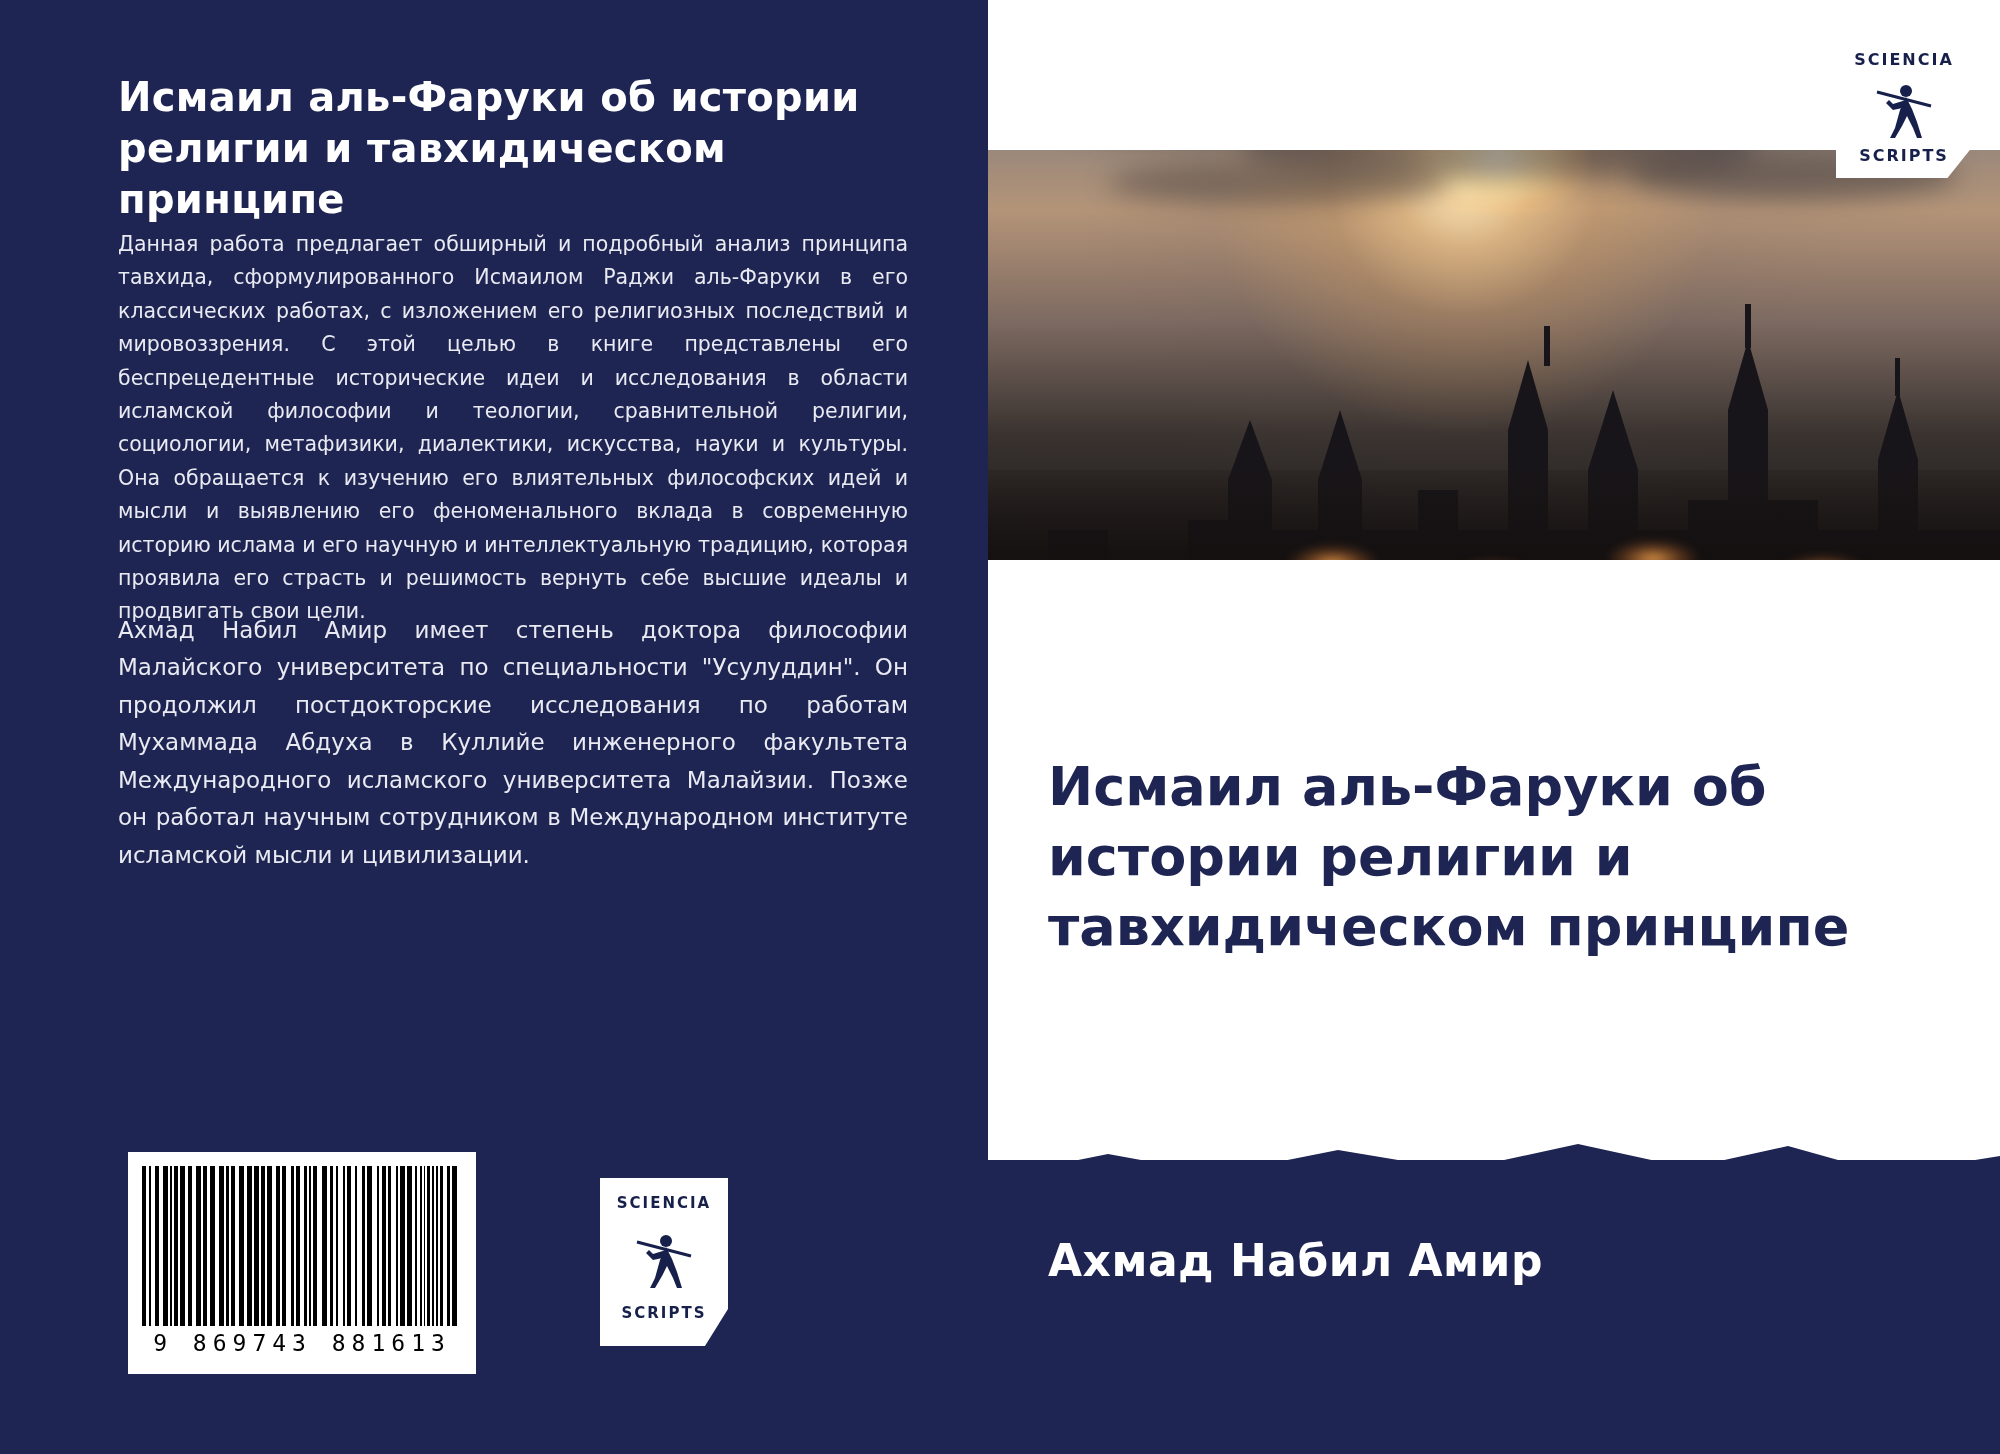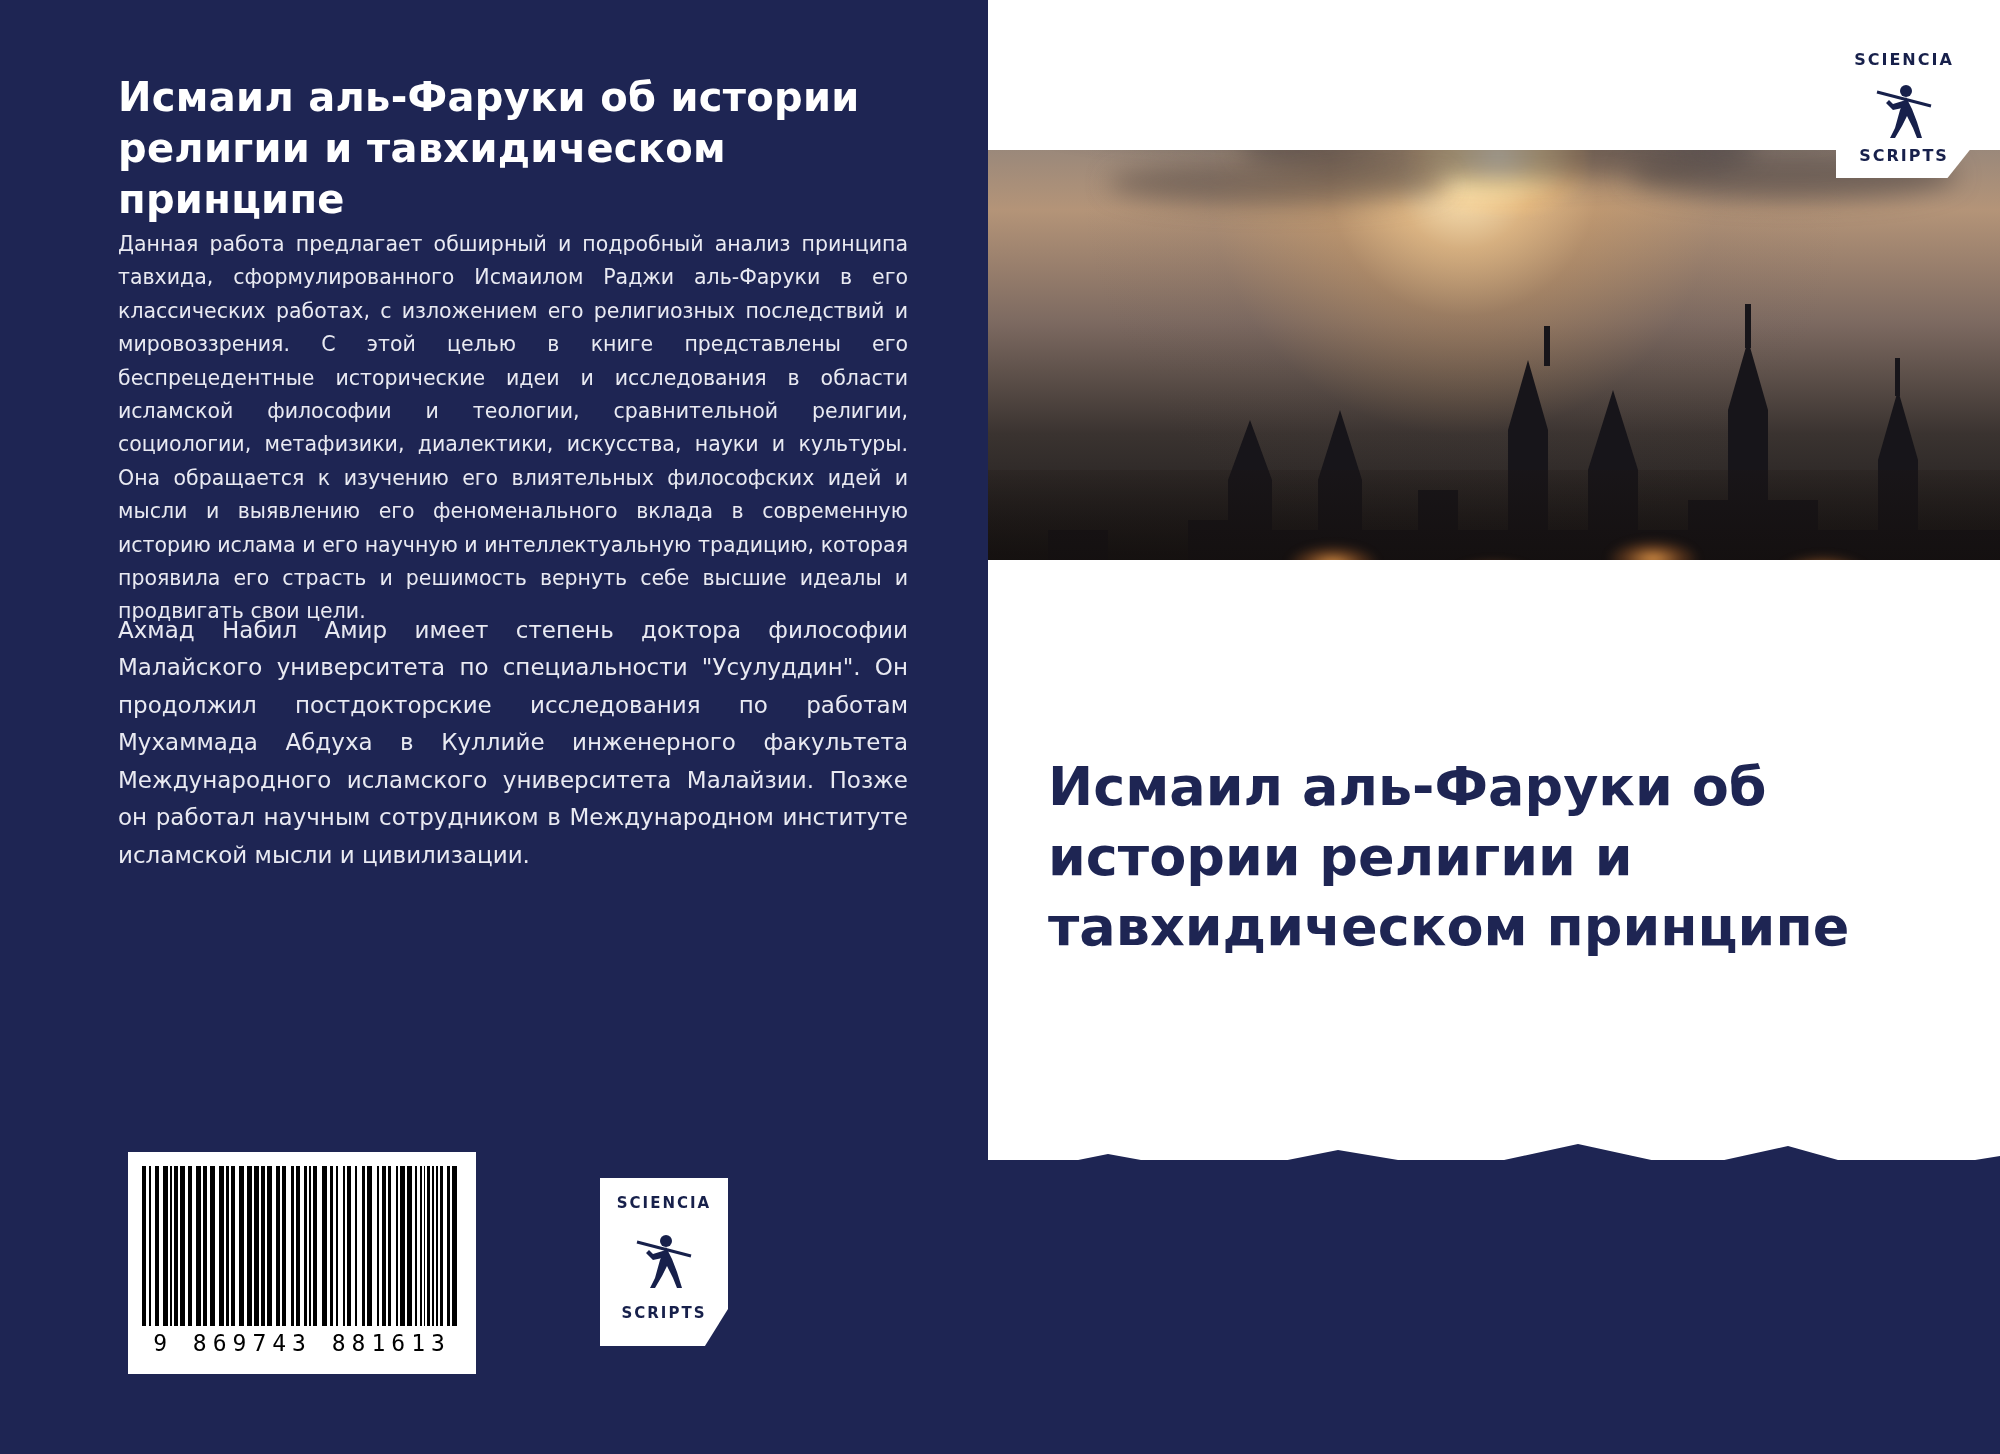--- a/index.html
+++ b/index.html
@@ -442,14 +442,15 @@
         <div class="logo-bottom">SCRIPTS</div>
       </div>
     </div>
 
     <div class="front-title">Исмаил аль-Фаруки об истории религии и тавхидическом принципе</div>
 
     <svg class="front-footer-notch" viewBox="0 0 1012 70" preserveAspectRatio="none">
       <path fill="#1e2553" d="M0,70 L1012,70 L1012,16 L900,34 L800,6 L700,28 L590,4 L470,30 L350,10 L230,34 L120,14 L0,38 Z"></path>
     </svg>
     <div class="front-footer"></div>
+    <div class="author">Ахмад Набил Амир</div>
   </div>
 </div>
 
 </body></html>

